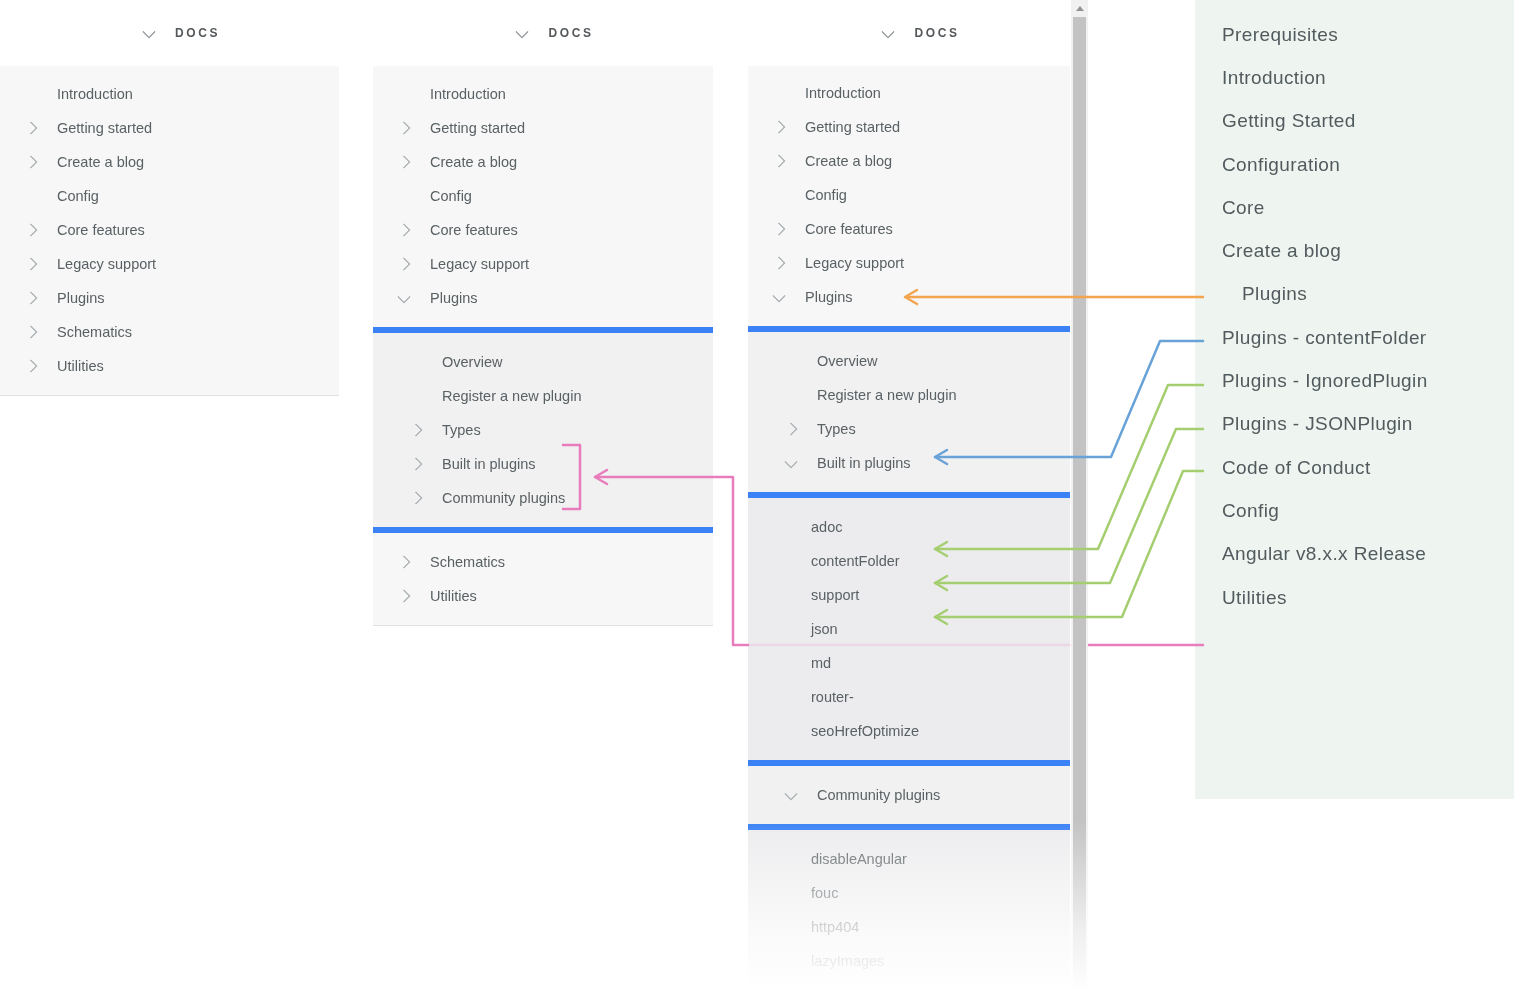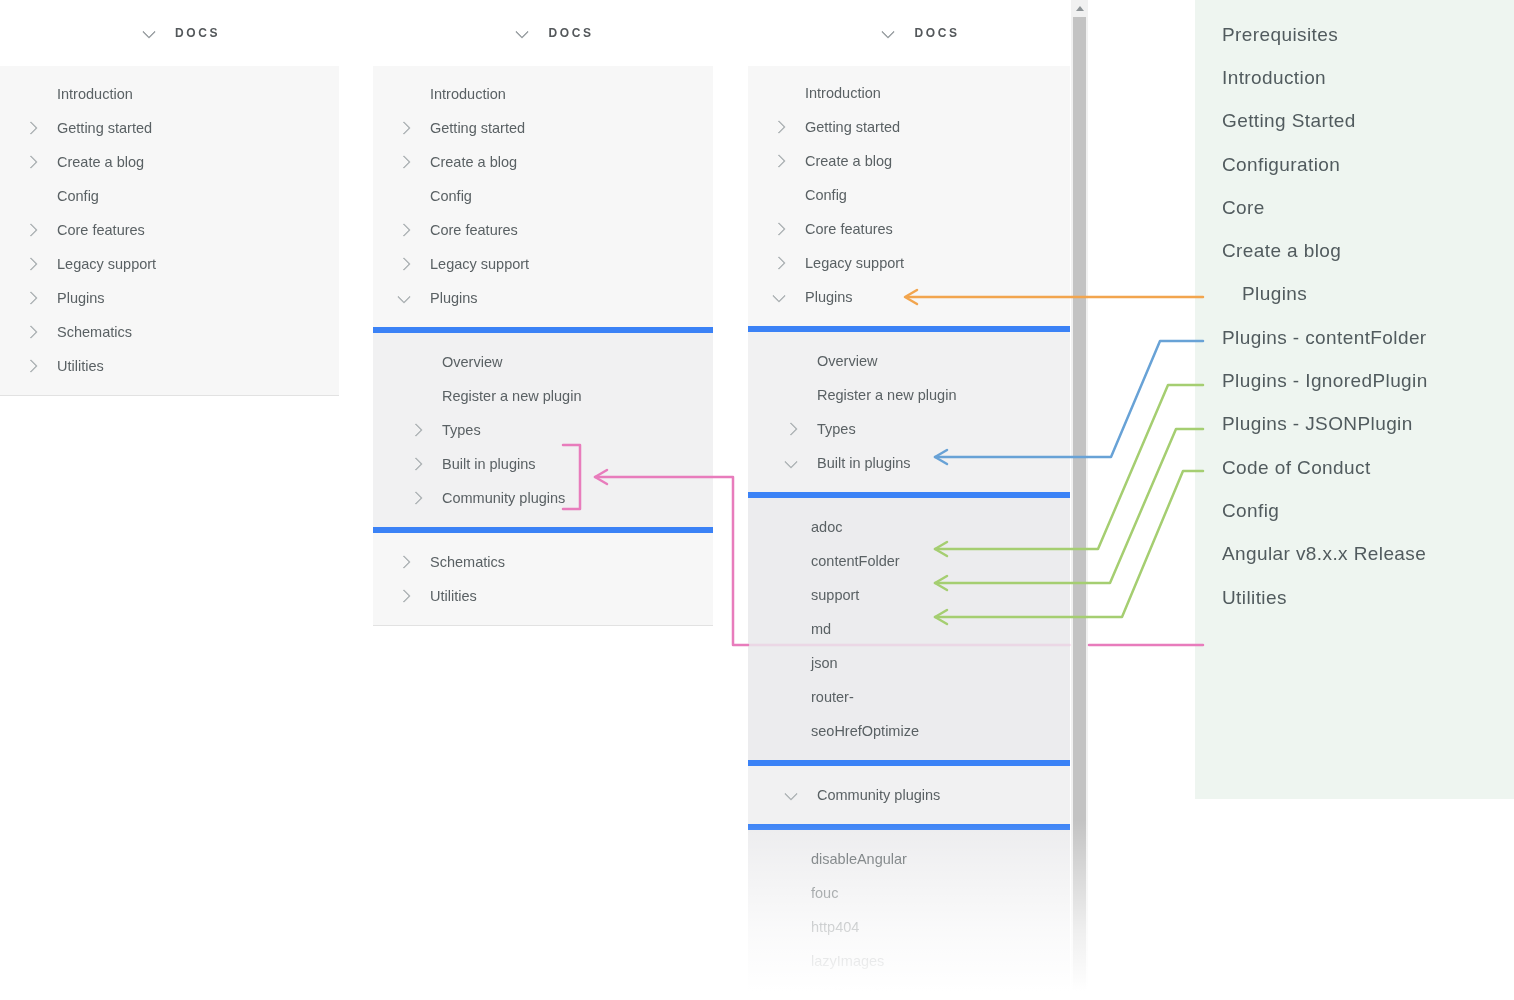--- a/index.html
+++ b/index.html
@@ -258,26 +258,26 @@
         <span class="label">contentFolder</span>
       </div>
 
       <div class="row lvl3">
         <span class="chev none"></span>
         <span class="label">support</span>
       </div>
 
       <div class="row lvl3">
         <span class="chev none"></span>
+        <span class="label">json</span>
+      </div>
+
+      <div class="row lvl3">
+        <span class="chev none"></span>
         <span class="label">md</span>
-      </div>
-
-      <div class="row lvl3">
-        <span class="chev none"></span>
-        <span class="label">json</span>
       </div>
 
       <div class="row lvl3">
         <span class="chev none"></span>
         <span class="label">router-</span>
       </div>
 
       <div class="row lvl3 gend">
         <span class="chev none"></span>
         <span class="label">seoHrefOptimize</span>

